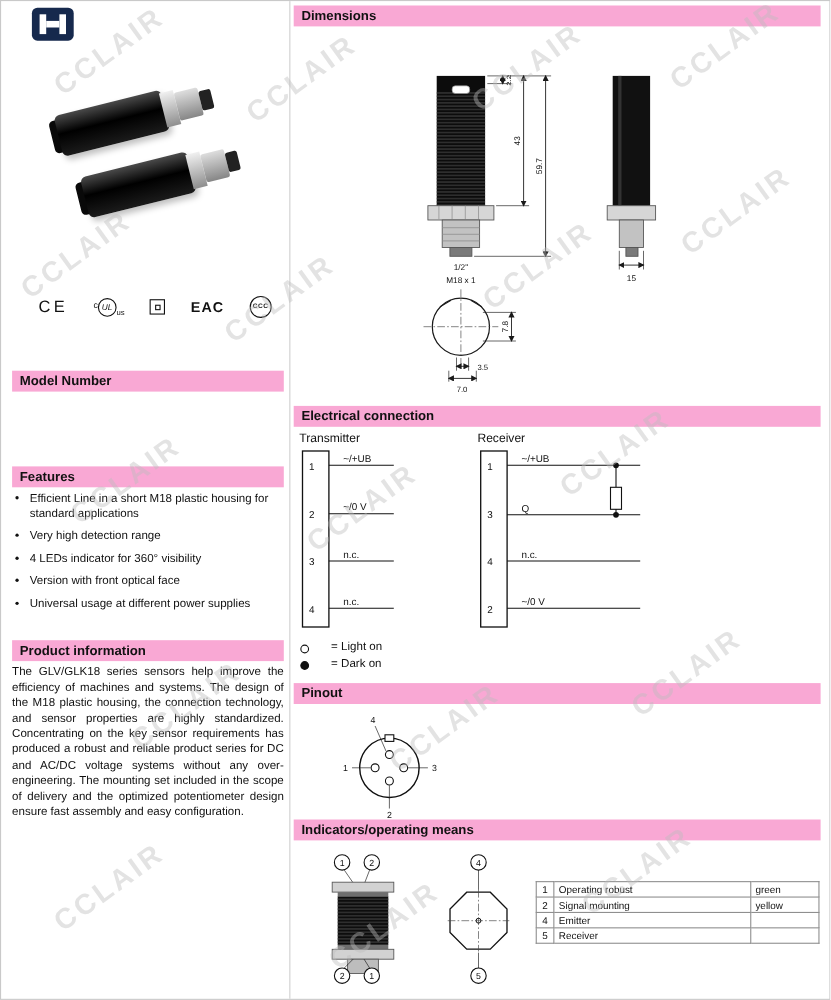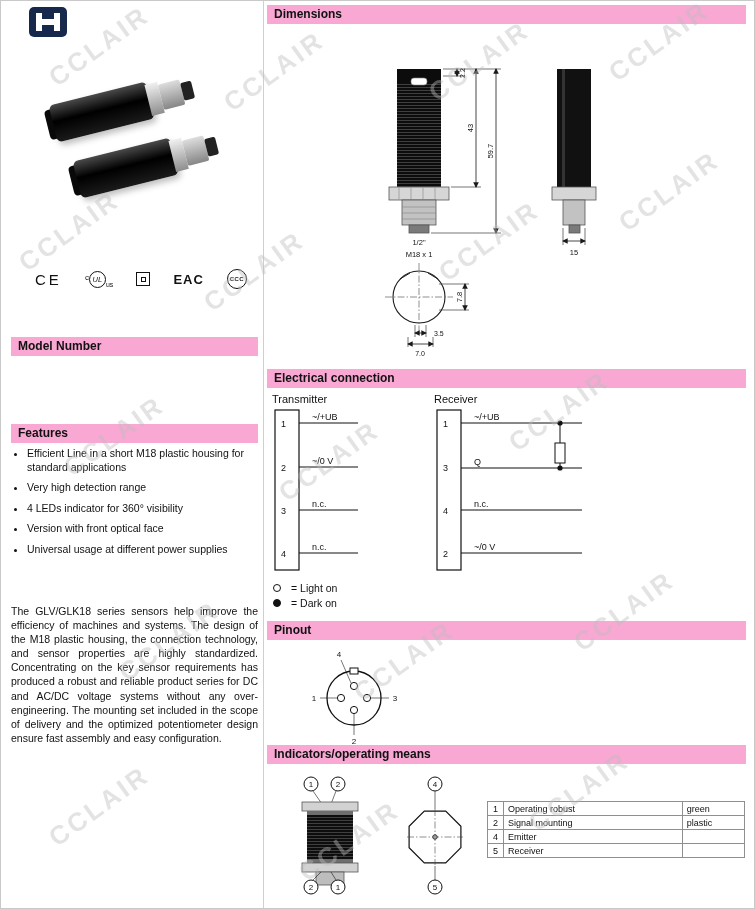--- a/index.html
+++ b/index.html
@@ -43,21 +43,21 @@
   .model-block{position:absolute;left:10px;top:358px;width:247px}
   .model-number{font-size:11.5px;font-weight:bold}
   .model-type{font-size:11px;margin-top:6px}
   .model-conn{font-size:10px;margin-top:9px}
   .features-list{position:absolute;left:10px;top:446px;width:247px;font-size:10.5px;line-height:13.5px;padding-left:16px;list-style:disc}
   .features-list li{margin-bottom:7px}
   .para{position:absolute;left:10px;top:603px;width:247px;font-size:10.5px;line-height:14.1px;text-align:justify}
 
   
   .conn-title{position:absolute;font-size:11px}
-  .legend-row{position:absolute;left:272px;font-size:10.5px;display:flex;align-items:center;gap:10px}
+  .legend-row{position:absolute;left:272px;font-size:10.5px;display:flex;align-items:flex-end;gap:20px}
   .circ{display:inline-block;width:8px;height:8px;border:1.2px solid #111;border-radius:50%}
   .circ-filled{background:#111}
 
   
   .ind-table{position:absolute;border-collapse:collapse;font-size:9px;background:#fff}
   .ind-table td{border:1px solid #8f8f8f;padding:1px 4px;height:14px}
   .c-no{width:16px;text-align:center}
   .c-lab{width:178px}
   .c-col{width:62px}
 
@@ -139,20 +139,21 @@
   <div class="sec-hdr" style="left:10px;top:423px;width:247px">Features</div>
 
   <ul class="features-list">
     <li>Efficient Line in a short M18 plastic housing for standard applications</li>
     <li>Very high detection range</li>
     <li>4 LEDs indicator for 360° visibility</li>
     <li>Version with front optical face</li>
     <li>Universal usage at different power supplies</li>
   </ul>
 
+  <div class="sec-hdr" style="left:10px;top:581px;width:247px">Product information</div>
 
   <div class="para">The GLV/GLK18 series sensors help improve the efficiency of machines and systems. The design of the M18 plastic housing, the connection technology, and sensor properties are highly standardized. Concentrating on the key sensor requirements has produced a robust and reliable product series for DC and AC/DC voltage systems without any over-engineering. The mounting set included in the scope of delivery and the optimized potentiometer design ensure fast assembly and easy configuration.</div>
 
   <div class="sec-hdr" style="left:266px;top:4px;width:479px">Dimensions</div>
 
   <svg class="abs" style="left:268px;top:28px" width="474" height="336" viewBox="0 0 474 336">
     <defs>
       <marker id="arr" viewBox="0 0 6 6" refX="5" refY="3" markerWidth="7" markerHeight="7" orient="auto-start-reverse">
         <path d="M0,0 L6,3 L0,6 Z" fill="#1a1a1a"></path>
       </marker>
@@ -364,21 +365,21 @@
   <table class="ind-table" style="left:486px;top:800px;width:258px">
     <tbody>
       <tr>
         <td class="c-no">1</td>
         <td class="c-lab">Operating robust</td>
         <td class="c-col">green</td>
       </tr>
       <tr>
         <td class="c-no">2</td>
         <td class="c-lab">Signal mounting</td>
-        <td class="c-col">plastic</td>
+        <td class="c-col">yellow</td>
       </tr>
       <tr>
         <td class="c-no">4</td>
         <td class="c-lab">Emitter</td>
         <td class="c-col"></td>
       </tr>
       <tr>
         <td class="c-no">5</td>
         <td class="c-lab">Receiver</td>
         <td class="c-col"></td>

